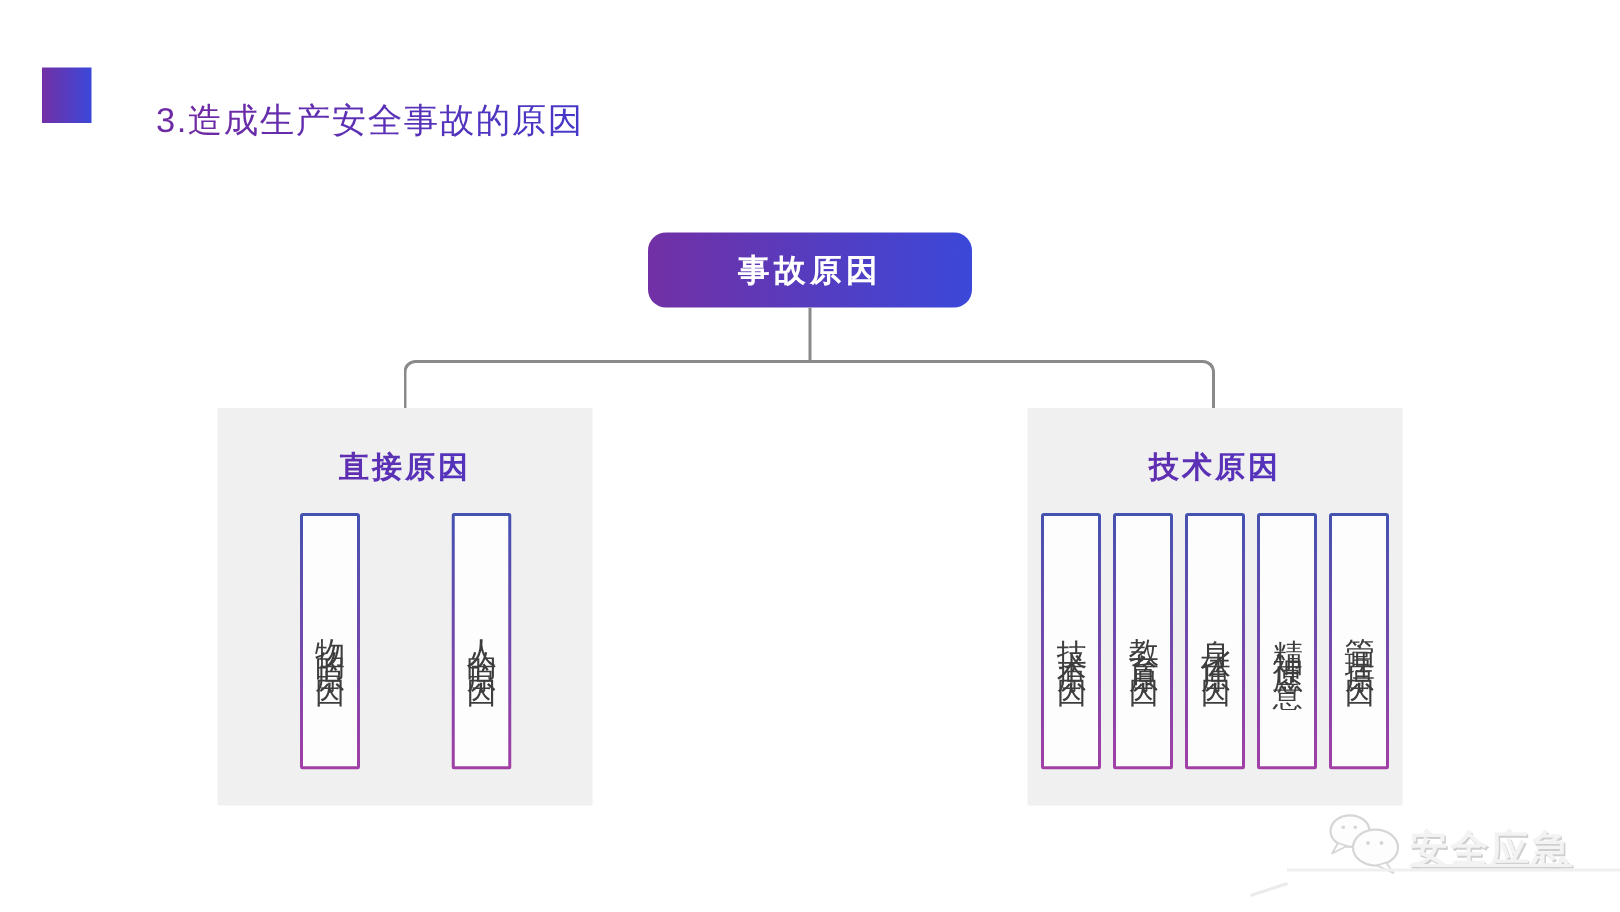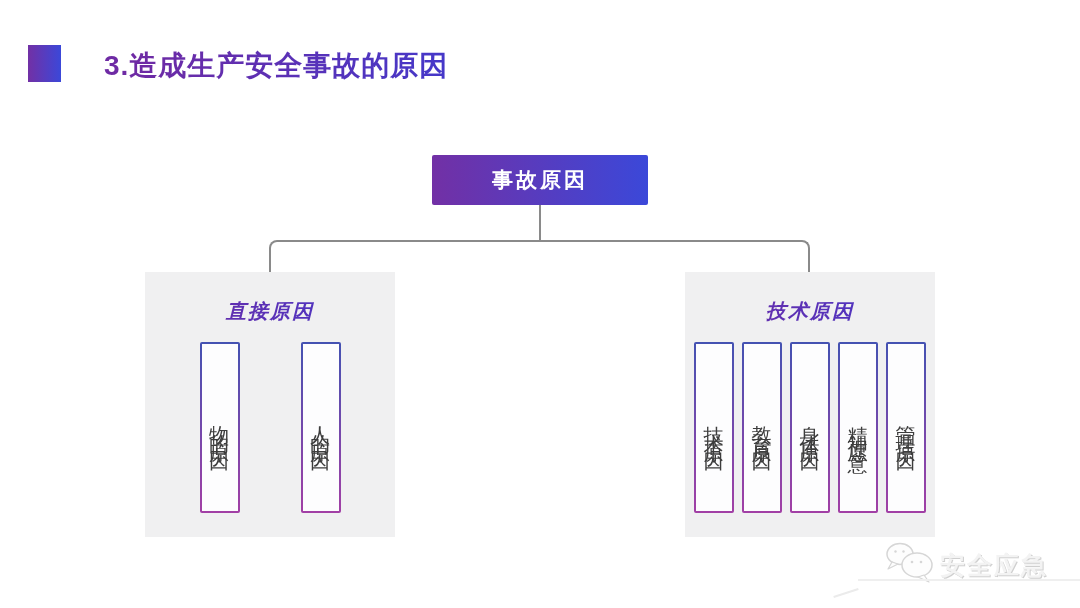--- a/index.html
+++ b/index.html
@@ -10,40 +10,40 @@
     font-family:"Liberation Sans","DejaVu Sans",sans-serif;
     overflow:hidden;
   }
 
   
   .title-square{
     position:absolute;left:28px;top:45px;width:33px;height:37px;
     background:linear-gradient(90deg,#7230a5,#3b48d9);
   }
   .page-title{
-    position:absolute;left:104px;top:46px;height:40px;line-height:40px;
-    font-size:28px;font-weight:700;letter-spacing:1px;
+    position:absolute;left:104px;top:60px;height:40px;line-height:40px;
+    font-size:23px;font-weight:400;letter-spacing:1px;
     color:#5e2ba6;
     margin:0;
   }
   @supports (-webkit-background-clip:text){
     .page-title{
       background:linear-gradient(90deg,#6e2aa4 10%,#4538c9 100%);
       -webkit-background-clip:text;background-clip:text;
       color:transparent;
     }
   }
 
   
   .root-node{
     position:absolute;left:432px;top:155px;width:216px;height:50px;
     background:linear-gradient(90deg,#7230a5,#3b48d9);
     color:#ffffff;font-size:21px;font-weight:700;letter-spacing:3px;
     display:flex;align-items:center;justify-content:center;
-    border-radius:2px;
+    border-radius:12px;
   }
 
   
   .connector-stub{
     position:absolute;left:539px;top:205px;width:2px;height:36px;
     background:#8a8a8a;
   }
   .connector-bracket{
     position:absolute;left:269px;top:240px;width:537px;height:33px;
     border-top:2px solid #8a8a8a;
@@ -56,21 +56,20 @@
   .panel{
     position:absolute;top:272px;width:250px;height:265px;
     background:#f0f0f1;
   }
   .panel-left{left:145px;}
   .panel-right{left:685px;}
   .panel-title{
     position:absolute;top:26px;left:0;width:100%;text-align:center;
     font-size:20px;font-weight:700;letter-spacing:2px;
     color:#5e2ba6;
-    font-style:italic;
   }
   @supports (-webkit-background-clip:text){
     .panel-title{
       background:linear-gradient(90deg,#6e2aa4,#4538c9);
       -webkit-background-clip:text;background-clip:text;
       color:transparent;
       left:0;right:0;width:auto;
     }
   }
   .vbox-row{
@@ -95,20 +94,21 @@
   
   .watermark{
     position:absolute;left:884px;top:541px;
     display:flex;align-items:center;
   }
   .wm-text{
     font-size:25px;font-weight:700;letter-spacing:2px;
     color:#f3f3f3;
     text-shadow:1px 1px 0 #cfcfcf;
     margin-left:4px;
+    text-decoration:underline;
   }
   .wm-underline{
     position:absolute;left:858px;top:579px;width:222px;height:2px;
     background:#efefef;
   }
   .wm-swoosh{
     position:absolute;left:833px;top:592px;width:26px;height:2px;
     background:#ebebeb;transform:rotate(-18deg);
   }
 </style>

